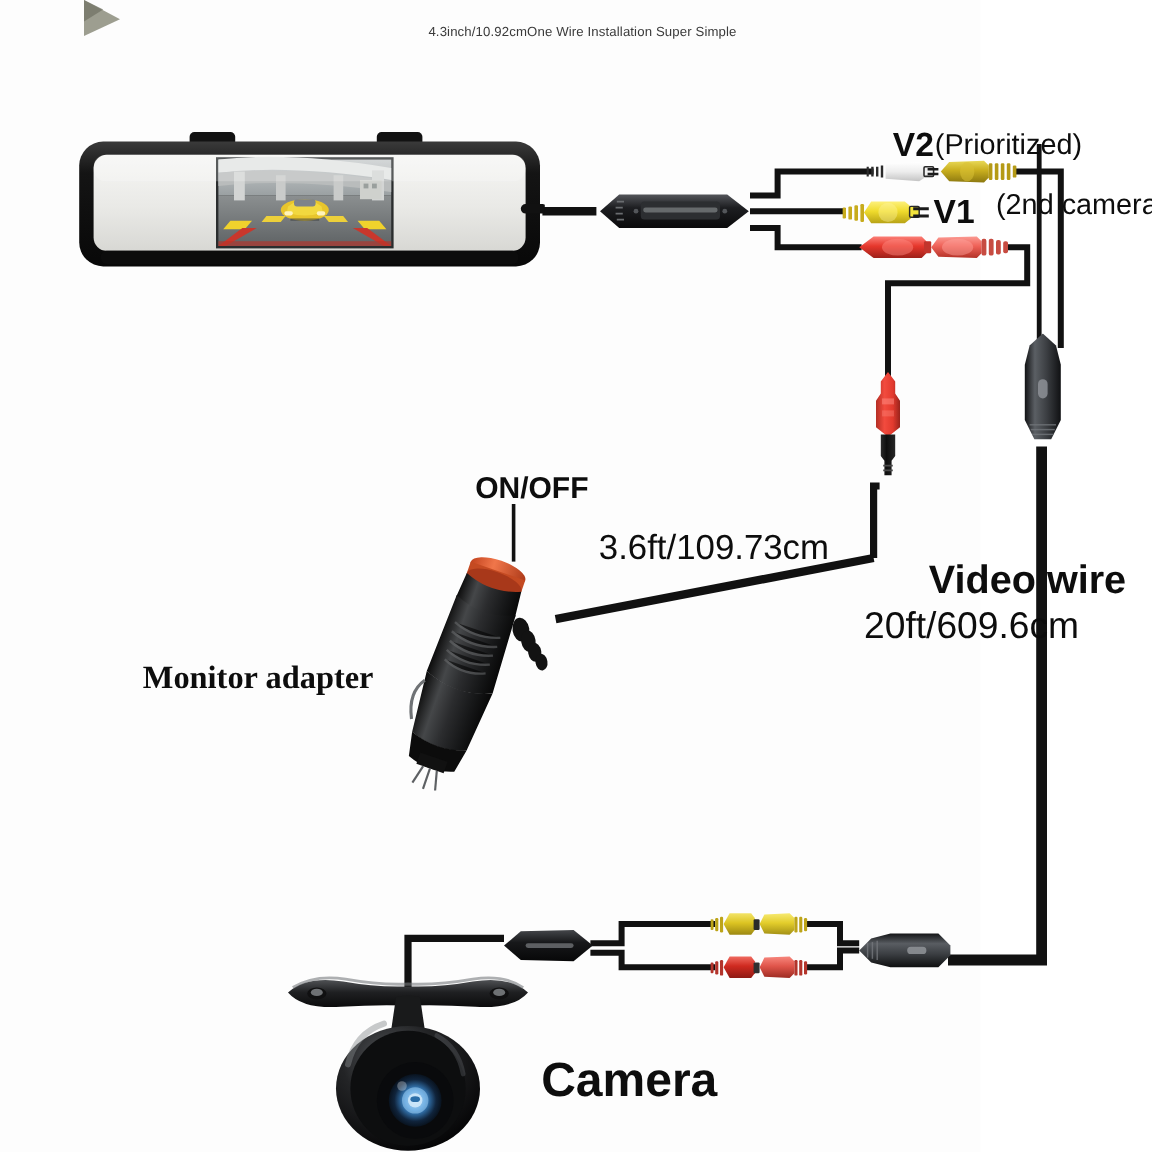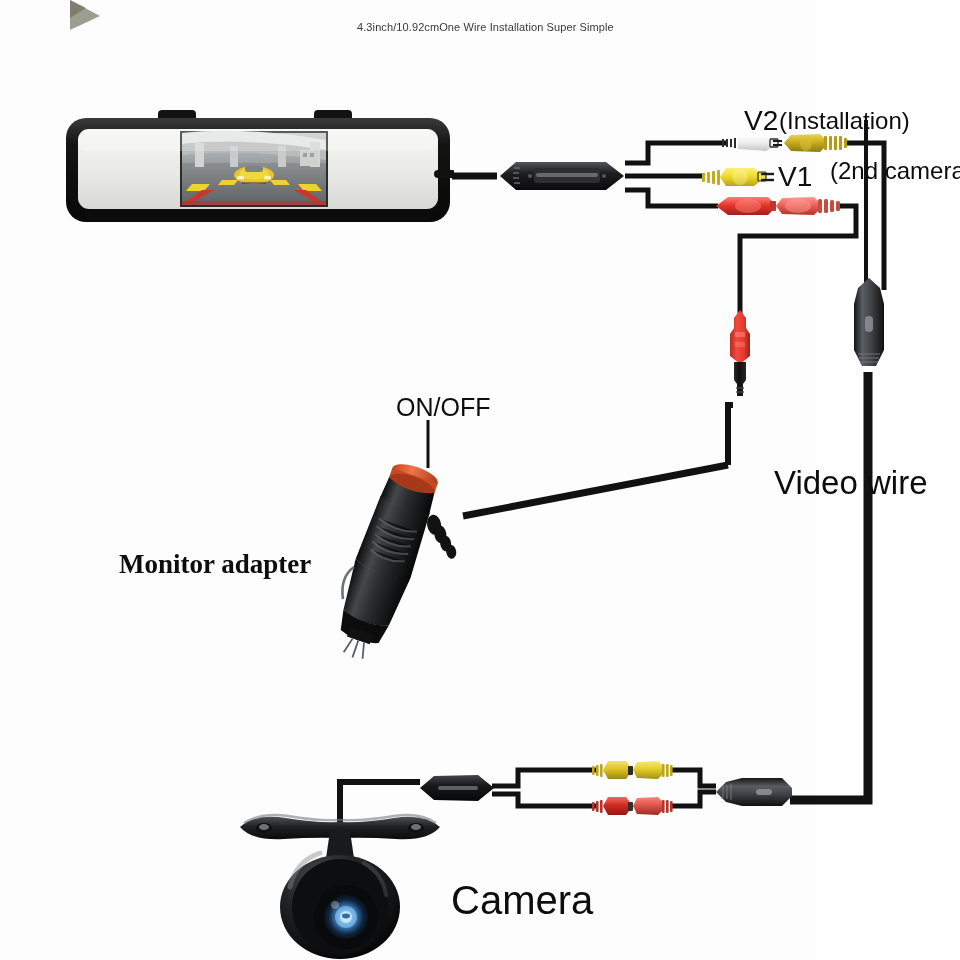--- a/index.html
+++ b/index.html
@@ -1,20 +1,20 @@
 <!DOCTYPE html>
 <html><head>
 <meta charset="utf-8">
 <style>
   html,body{margin:0;padding:0;background:#ffffff;}
   body{width:960px;height:960px;overflow:hidden;font-family:"Liberation Sans",sans-serif;}
   #stage{position:relative;width:817px;height:960px;background:#fdfdfd;}
   #wires{position:absolute;left:0;top:0;width:960px;height:960px;}
   .lbl{position:absolute;color:#0d0d0d;white-space:nowrap;line-height:1;}
-  .b-sans{font-family:"Liberation Sans",sans-serif;font-weight:normal;}
+  .b-sans{font-family:"Liberation Sans",sans-serif;font-weight:bold;}
   .r-sans{font-family:"Liberation Sans",sans-serif;font-weight:normal;}
   .b-serif{font-family:"Liberation Serif",serif;font-weight:bold;}
   .part{position:absolute;}
 </style>
 </head>
 <body>
 
 <div id="stage">
 
   <div class="part" style="left:52px;top:0;width:60px;height:34px;overflow:hidden;">
@@ -194,21 +194,21 @@
       <g fill="#b59a16">
         <rect x="42" y="6" width="3" height="14" rx="1"></rect>
         <rect x="47" y="6" width="3" height="14" rx="1"></rect>
         <rect x="52" y="6" width="3" height="14" rx="1"></rect>
         <rect x="57" y="6" width="3" height="14" rx="1"></rect>
         <rect x="62" y="8" width="3" height="10" rx="1"></rect>
       </g>
     </svg>
   </div>
   <div class="lbl b-sans" style="left:744px;top:107px;font-size:28px;">V2</div>
-  <div class="lbl r-sans" style="left:779px;top:109px;font-size:24px;">(Installation)</div>
+  <div class="lbl r-sans" style="left:779px;top:109px;font-size:24px;">(Prioritized)</div>
 
   <div class="part" style="left:702px;top:164px;width:76px;height:26px;">
     <svg width="76" height="26" viewBox="0 0 76 26">
       <defs>
         <linearGradient id="yelG2" x1="0" y1="0" x2="0" y2="1">
           <stop offset="0" stop-color="#fdf07a"></stop>
           <stop offset="0.45" stop-color="#efdb2c"></stop>
           <stop offset="1" stop-color="#b8a316"></stop>
         </linearGradient>
       </defs>
@@ -353,21 +353,23 @@
           <ellipse cx="133" cy="73" rx="6" ry="9" transform="rotate(-28 133 73)"></ellipse>
           <ellipse cx="141" cy="80" rx="5.5" ry="8" transform="rotate(-28 141 80)"></ellipse>
           <ellipse cx="149" cy="86" rx="5" ry="7" transform="rotate(-28 149 86)"></ellipse>
         </g>
       </g>
     </svg>
   </div>
   <div class="lbl b-sans" style="left:380px;top:395px;font-size:25px;margin-left:16px;">ON/OFF</div>
   <div class="lbl b-serif" style="left:119px;top:551px;font-size:27px;">Monitor adapter</div>
 
+  <div class="lbl r-sans" style="left:499px;top:443px;font-size:29px;">3.6ft/109.73cm</div>
   <div class="lbl b-sans" style="left:774px;top:466px;font-size:33px;">Video wire</div>
+  <div class="lbl r-sans" style="left:720px;top:506px;font-size:31px;">20ft/609.6cm</div>
 
   <div class="part" style="left:234px;top:795px;width:212px;height:165px;">
     <svg width="212" height="165" viewBox="0 0 212 165">
       <defs>
         <linearGradient id="brkt" x1="0" y1="0" x2="0" y2="1">
           <stop offset="0" stop-color="#4f5154"></stop>
           <stop offset="0.45" stop-color="#1f2022"></stop>
           <stop offset="1" stop-color="#0b0b0c"></stop>
         </linearGradient>
         <radialGradient id="dome" cx="38%" cy="28%" r="75%">

